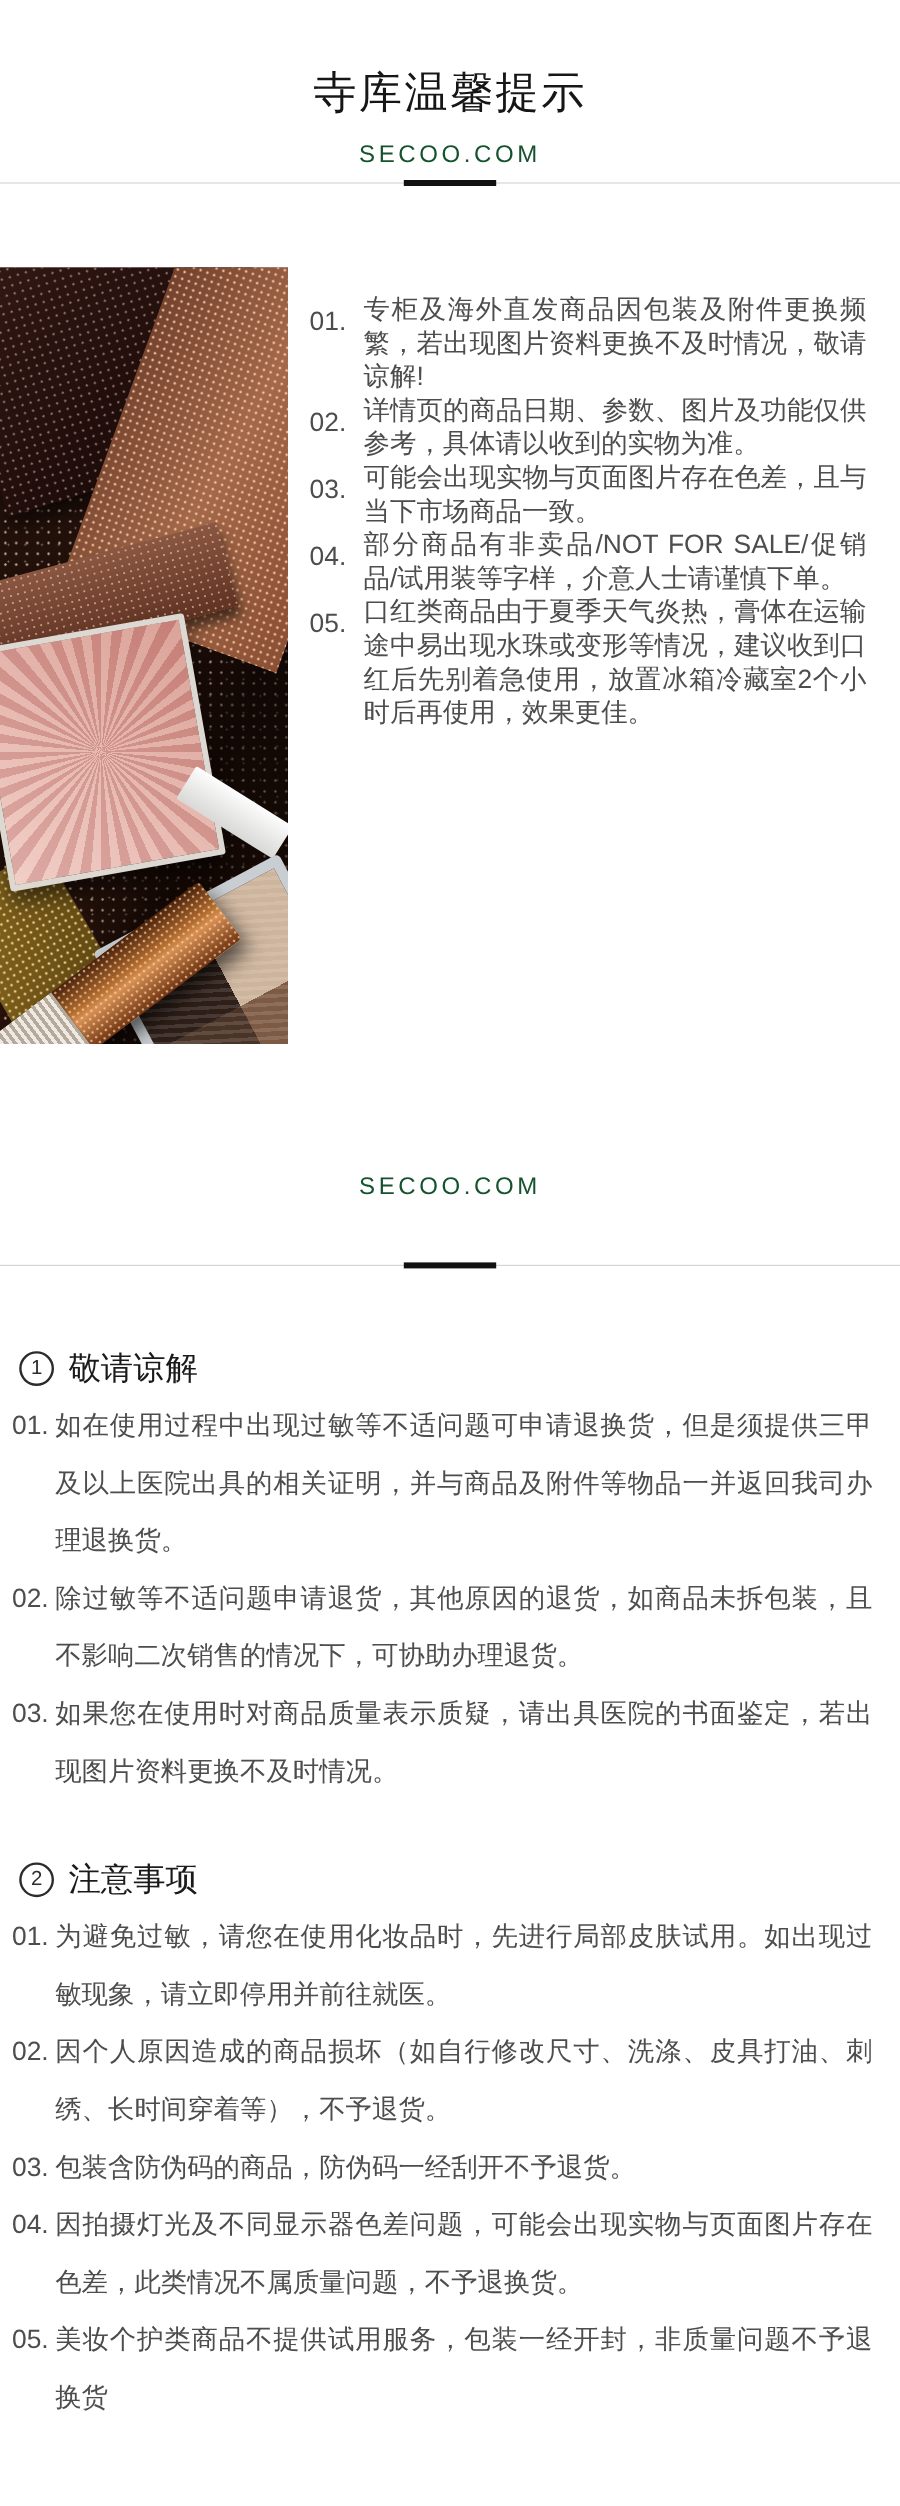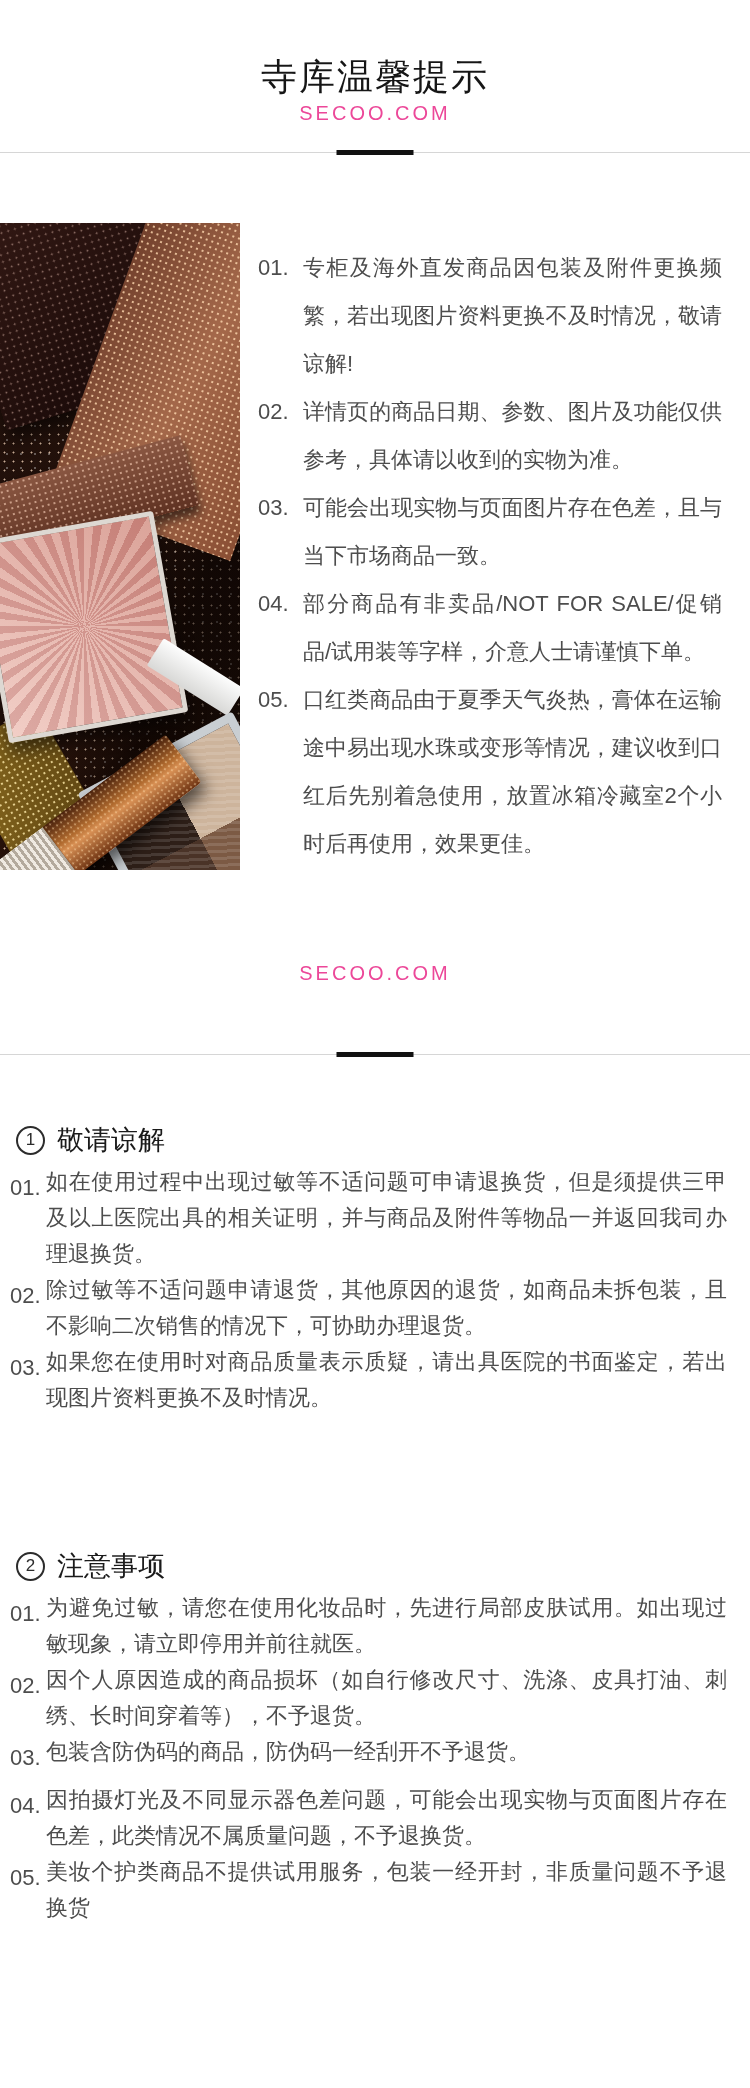--- a/index.html
+++ b/index.html
@@ -3,40 +3,40 @@
 <meta charset="utf-8">
 <style>
   * { margin:0; padding:0; box-sizing:border-box; }
   html,body { background:#ffffff; }
   body { font-family:"Liberation Sans","DejaVu Sans",sans-serif; }
   .page { position:relative; width:750px; height:2088px; background:#ffffff; overflow:hidden; margin:0 auto; }
 
   
   .sec-header { position:absolute; left:0; width:750px; text-align:center; }
   .sec-title { font-size:36px; font-weight:500; color:#161616; letter-spacing:2px; line-height:1.2; }
-  .sec-brand { margin-top:4px; font-size:20px; font-weight:400; color:#ec4899; letter-spacing:3px; }
+  .sec-brand { margin-top:20px; font-size:20px; font-weight:400; color:#14532d; letter-spacing:3px; }
 
   
   .divider { position:absolute; left:0; width:750px; height:6px; }
   .divider::before { content:""; position:absolute; left:0; right:0; top:2px; height:1px; background:#d6d6d6; }
   .divider-accent { position:absolute; left:50%; top:0; transform:translateX(-50%); width:77px; height:5px; background:#111111; }
 
   
   .tips-list { position:absolute; left:258px; top:244px; width:464px; }
   .tip-row { display:flex; }
   .tip-num { width:45px; flex:0 0 45px; font-size:22px; line-height:48px; color:#4d4d4d; }
-  .tip-text { flex:1; font-size:22px; line-height:48px; color:#4d4d4d; text-align:justify; }
+  .tip-text { flex:1; font-size:22px; line-height:28px; color:#4d4d4d; text-align:justify; }
 
   
   .sub-heading { position:absolute; left:16px; display:flex; align-items:center; font-size:27px; font-weight:500; color:#1a1a1a; }
   .circle-num { display:inline-flex; align-items:center; justify-content:center; width:29px; height:29px; border:2px solid #2c2c2c; border-radius:50%; font-size:17px; font-weight:400; color:#2c2c2c; margin-right:12px; }
   .note-list { position:absolute; left:10px; width:717px; }
   .note-row { display:flex; }
   .note-num { width:36px; flex:0 0 36px; font-size:22px; line-height:48px; color:#4d4d4d; }
-  .note-text { flex:1; font-size:22px; line-height:36px; color:#4d4d4d; text-align:justify; }
+  .note-text { flex:1; font-size:22px; line-height:48px; color:#4d4d4d; text-align:justify; }
 
   
   .photo { position:absolute; left:0; top:223px; width:240px; height:647px; overflow:hidden;
     background-image:
       radial-gradient(circle, rgba(255,224,196,0.75) 0.7px, transparent 1.3px),
       radial-gradient(circle, rgba(255,255,255,0.40) 0.6px, transparent 1.1px),
       linear-gradient(160deg,#2e1810 0%,#1c0d08 50%,#2a140b 100%);
     background-size:9px 9px, 14px 14px, 100% 100%; }
   .photo > div { position:absolute; }
   .ph-shadow { left:40px; top:260px; width:200px; height:720px; transform:rotate(22deg);

